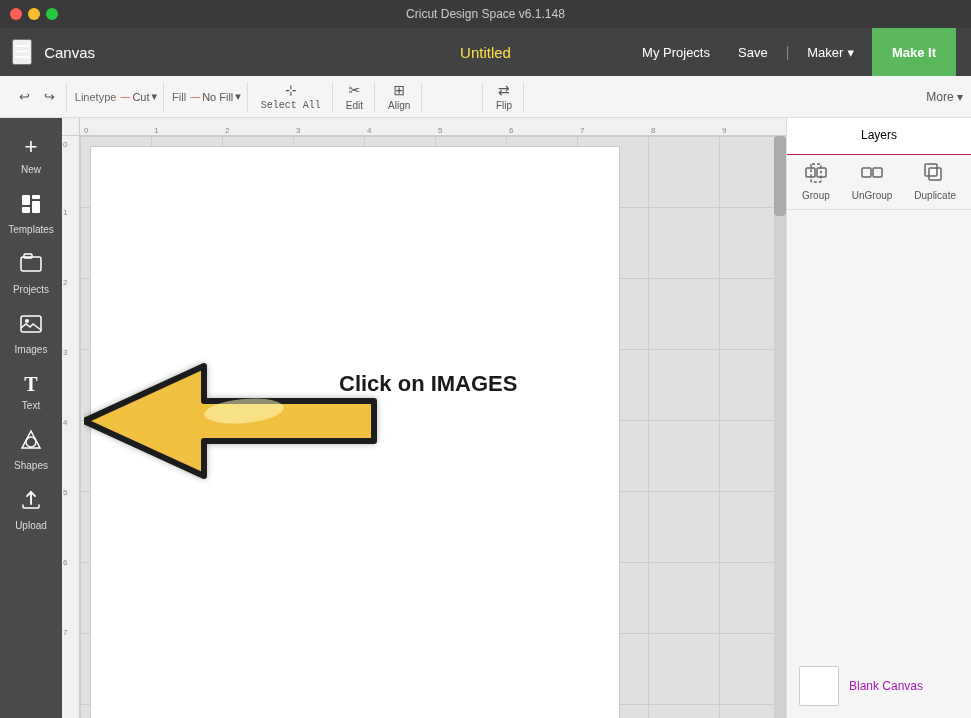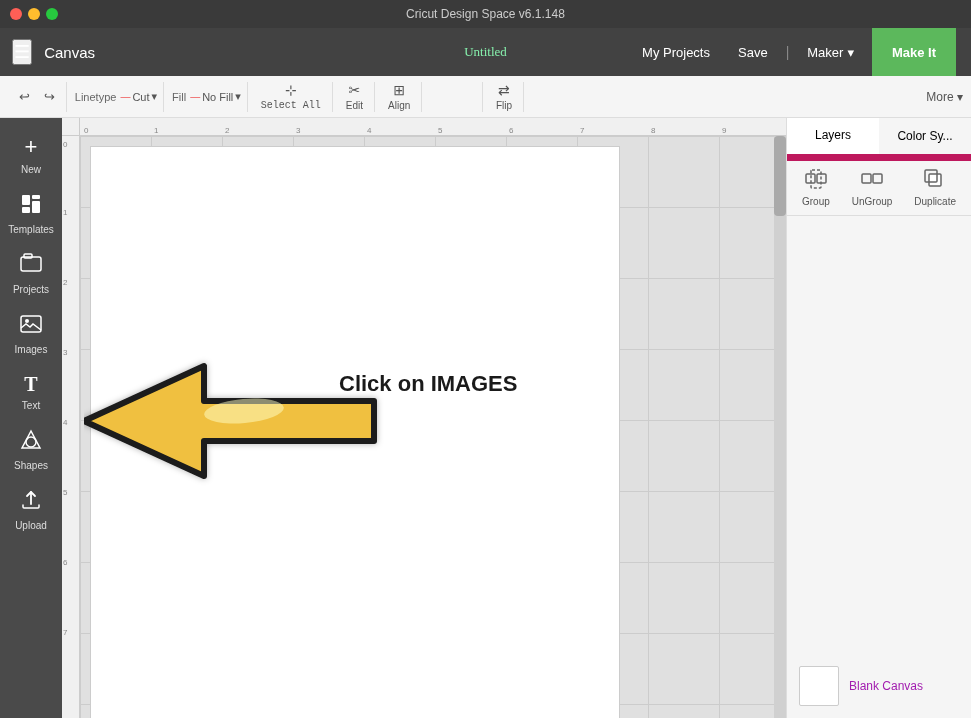--- a/index.html
+++ b/index.html
@@ -19,21 +19,21 @@
     .title-bar-text { color: #ccc; font-size: 12px; }
 
     
     .top-nav {
       width: 100%; height: 48px; background: #424242;
       display: flex; align-items: center; padding: 0 12px;
       position: relative;
     }
     .hamburger { color: white; font-size: 18px; cursor: pointer; margin-right: 12px; }
     .canvas-label { color: white; font-size: 15px; font-weight: 500; }
-    .nav-title { position: absolute; left: 50%; transform: translateX(-50%); color: #86efac; font-size: 13px; font-family: Liberation Serif, serif; }
+    .nav-title { position: absolute; left: 50%; transform: translateX(-50%); color: #fde047; font-size: 15px; }
     .nav-right { position: absolute; right: 15px; display: flex; align-items: center; gap: 8px; padding-right: 0; }
     .my-projects-btn { color: white; font-size: 13px; background: none; border: none; cursor: pointer; padding: 6px 10px; }
     .save-btn { color: white; font-size: 13px; background: none; border: none; cursor: pointer; padding: 6px 10px; }
     .nav-divider { color: #888; font-size: 14px; }
     .maker-btn { color: white; font-size: 13px; background: none; border: none; cursor: pointer; padding: 6px 10px; display: flex; align-items: center; gap: 4px; }
     .make-it-btn { background: #5cb85c; color: white; font-size: 13px; border: none; cursor: pointer; padding: 8px 20px; height: 48px; font-weight: 600; }
 
     
     .toolbar {
       width: 100%; height: 42px; background: #f5f5f5; border-bottom: 1px solid #ddd;
@@ -87,21 +87,21 @@
     
     .annotation-container { position: absolute; top: 220px; left: 4px; }
     .annotation-text { position: absolute; top: 15px; left: 255px; font-size: 22px; font-weight: 900; color: #1a1a1a; white-space: nowrap; font-family: Arial, sans-serif; }
 
     
     .scrollbar-v { position: absolute; right: 0; top: 0; width: 12px; height: 100%; background: #d0d0d0; }
     .scrollbar-thumb { position: absolute; top: 0; width: 12px; height: 80px; background: #aaa; border-radius: 4px; }
 
     
     .right-panel { width: 185px; background: #f5f5f5; border-left: 1px solid #ddd; display: flex; flex-direction: column; }
-    .right-panel-tabs { display: flex; border-bottom: 7px solid #be185d; justify-content: space-between; }
+    .right-panel-tabs { display: flex; border-bottom: 1px solid #be185d; justify-content: space-between; }
     .right-tab { flex: 1; padding: 10px 6px; text-align: center; font-size: 12px; cursor: pointer; background: #f5f5f5; border: none; }
     .right-tab.active { background: white; border-bottom: 2px solid white; font-weight: 500; }
 
     
     .layer-actions { display: flex; justify-content: space-around; padding: 8px 4px; border-bottom: 1px solid #ddd; }
     .layer-action-btn { display: flex; flex-direction: column; align-items: center; gap: 3px; background: none; border: none; cursor: pointer; font-size: 10px; color: #555; }
     .layer-action-icon { font-size: 16px; color: #666; }
 
     
     .blank-canvas-area { margin-top: auto; padding: 12px; display: flex; align-items: center; gap: 10px; }
@@ -324,21 +324,20 @@
 
       <div class="scrollbar-v">
         <div class="scrollbar-thumb"></div>
       </div>
     </div>
   </div>
 
   <div class="right-panel">
     <div class="right-panel-tabs">
       <button class="right-tab active">Layers</button>
-      <button class="right-tab">Color Sy...</button>
     </div>
     <div class="layer-actions">
       <button class="layer-action-btn">
         <span class="layer-action-icon">
           <svg width="22" height="20" viewBox="0 0 22 20">
             <rect x="1" y="5" width="9" height="9" rx="1" stroke="#666" stroke-width="1.5" fill="none"></rect>
             <rect x="12" y="5" width="9" height="9" rx="1" stroke="#666" stroke-width="1.5" fill="none"></rect>
             <rect x="6" y="1" width="10" height="18" rx="1" stroke="#666" stroke-width="1.5" fill="none" stroke-dasharray="3,2"></rect>
           </svg>
         </span>

